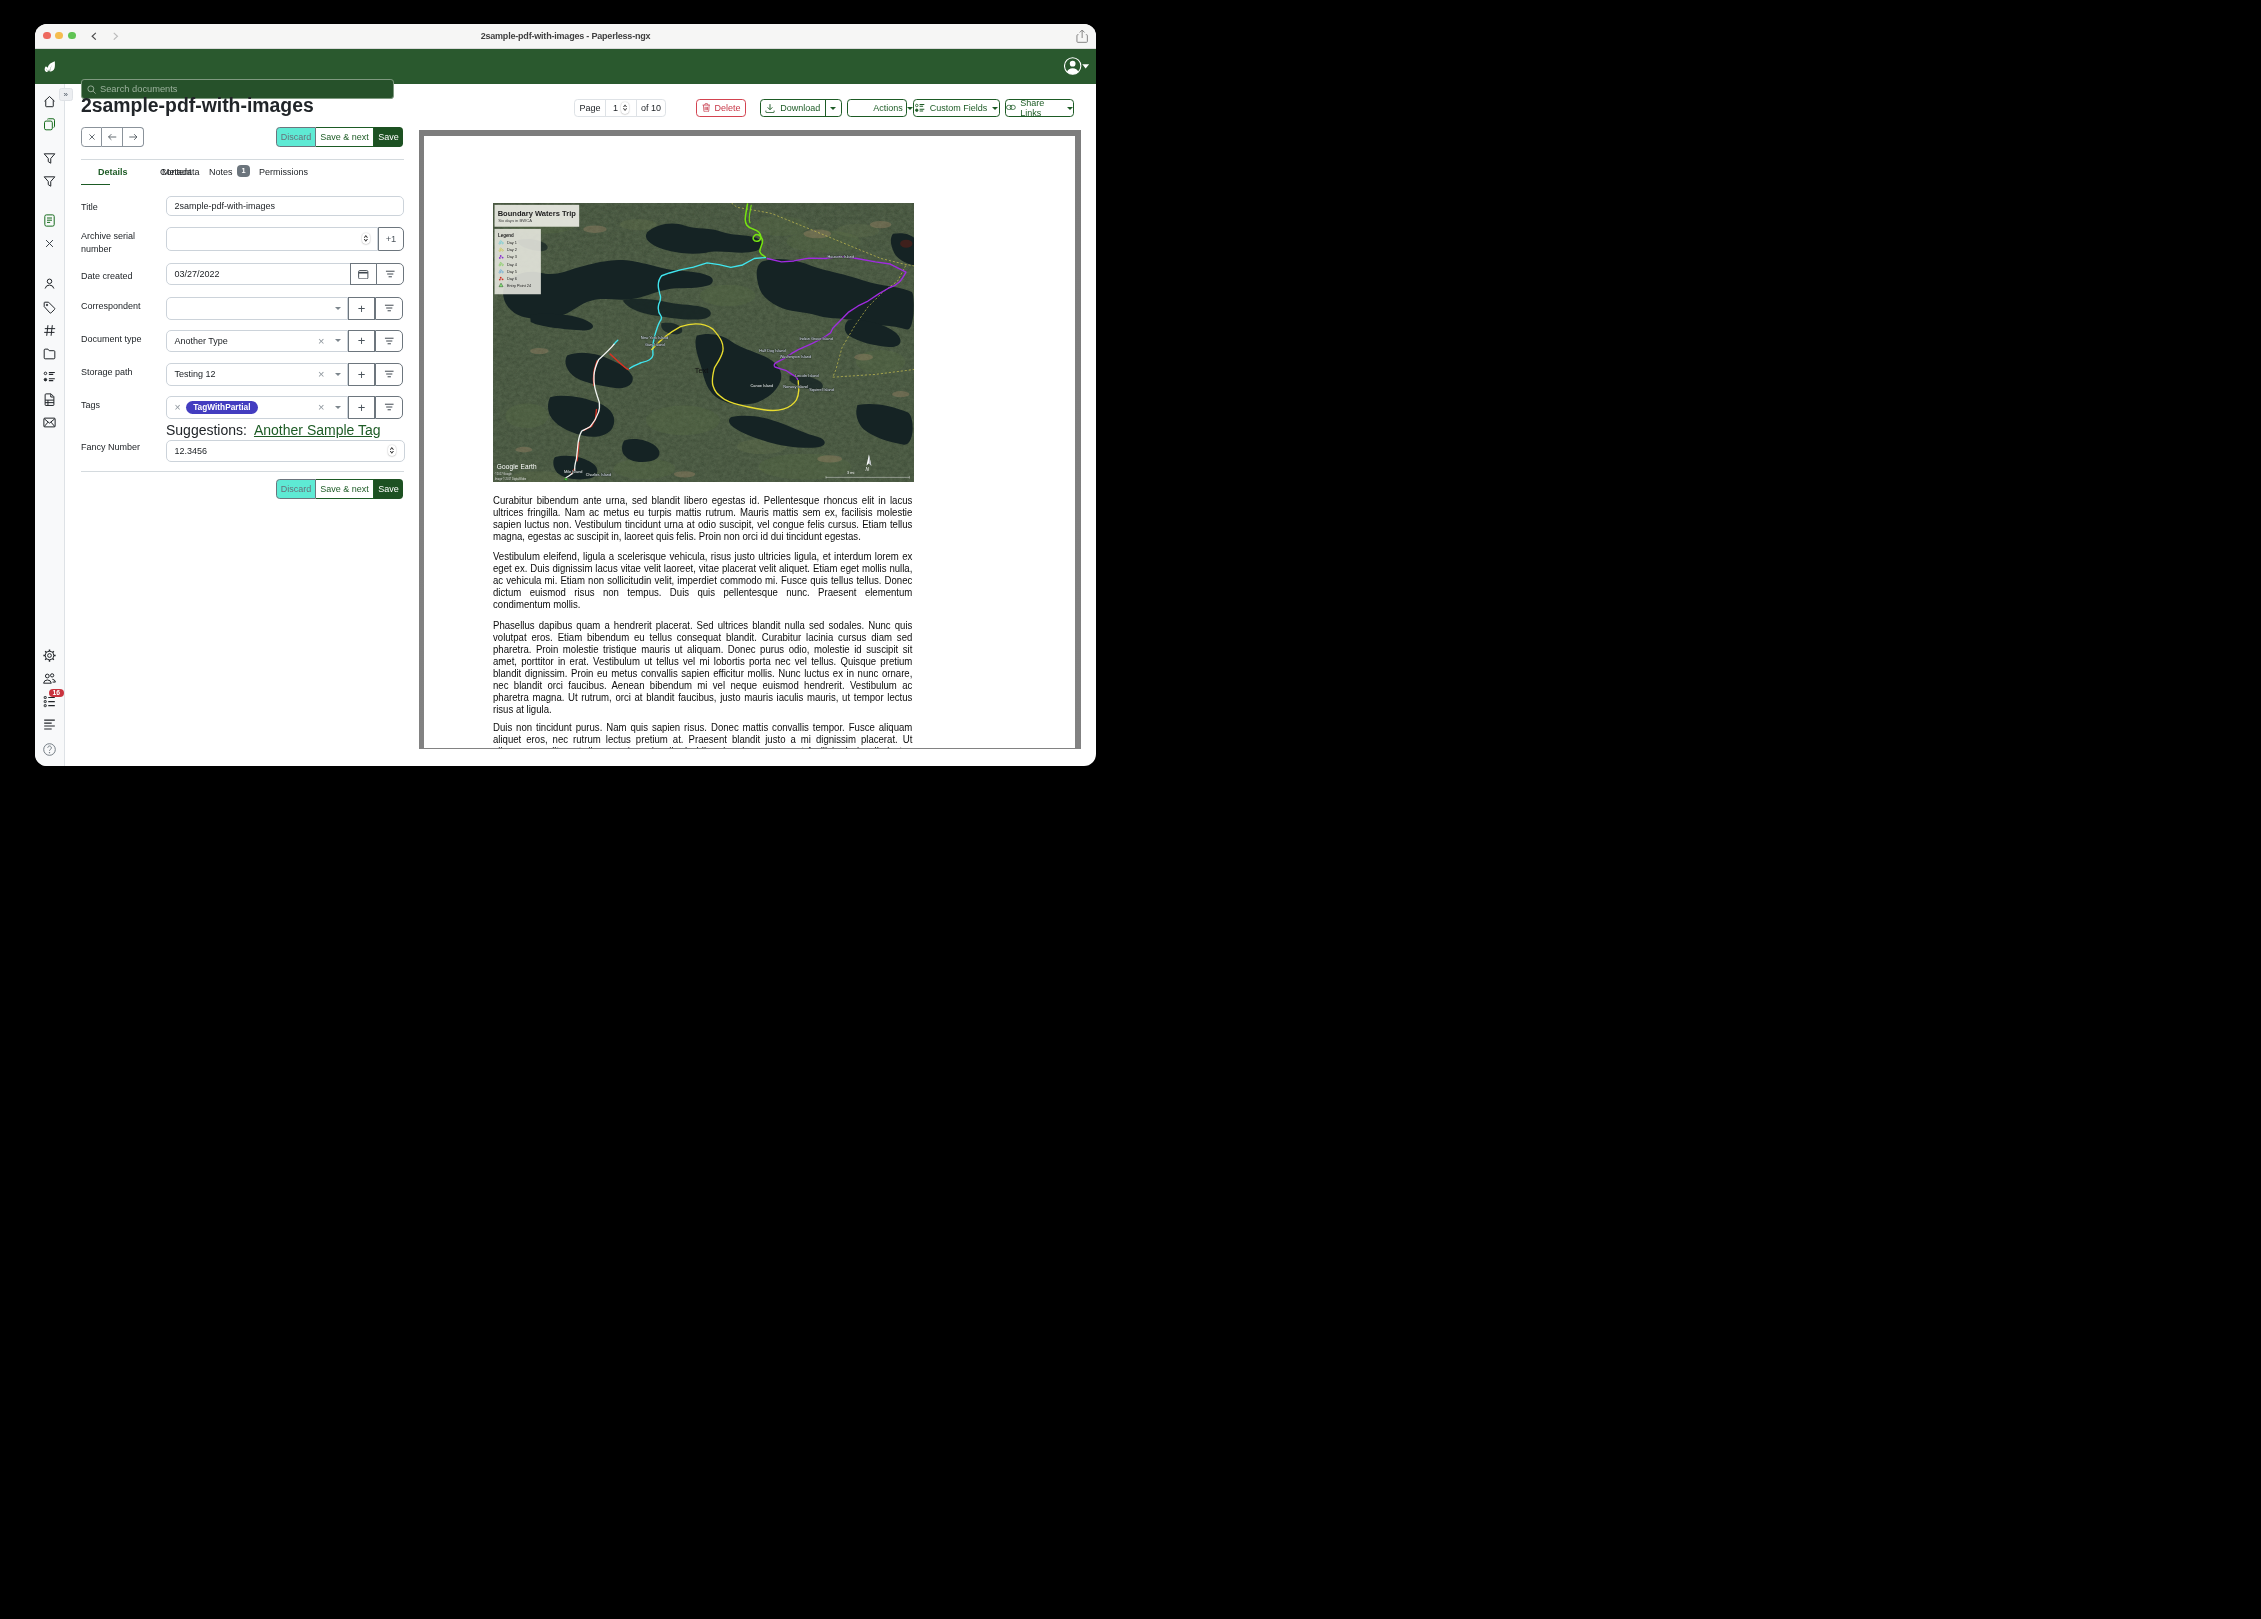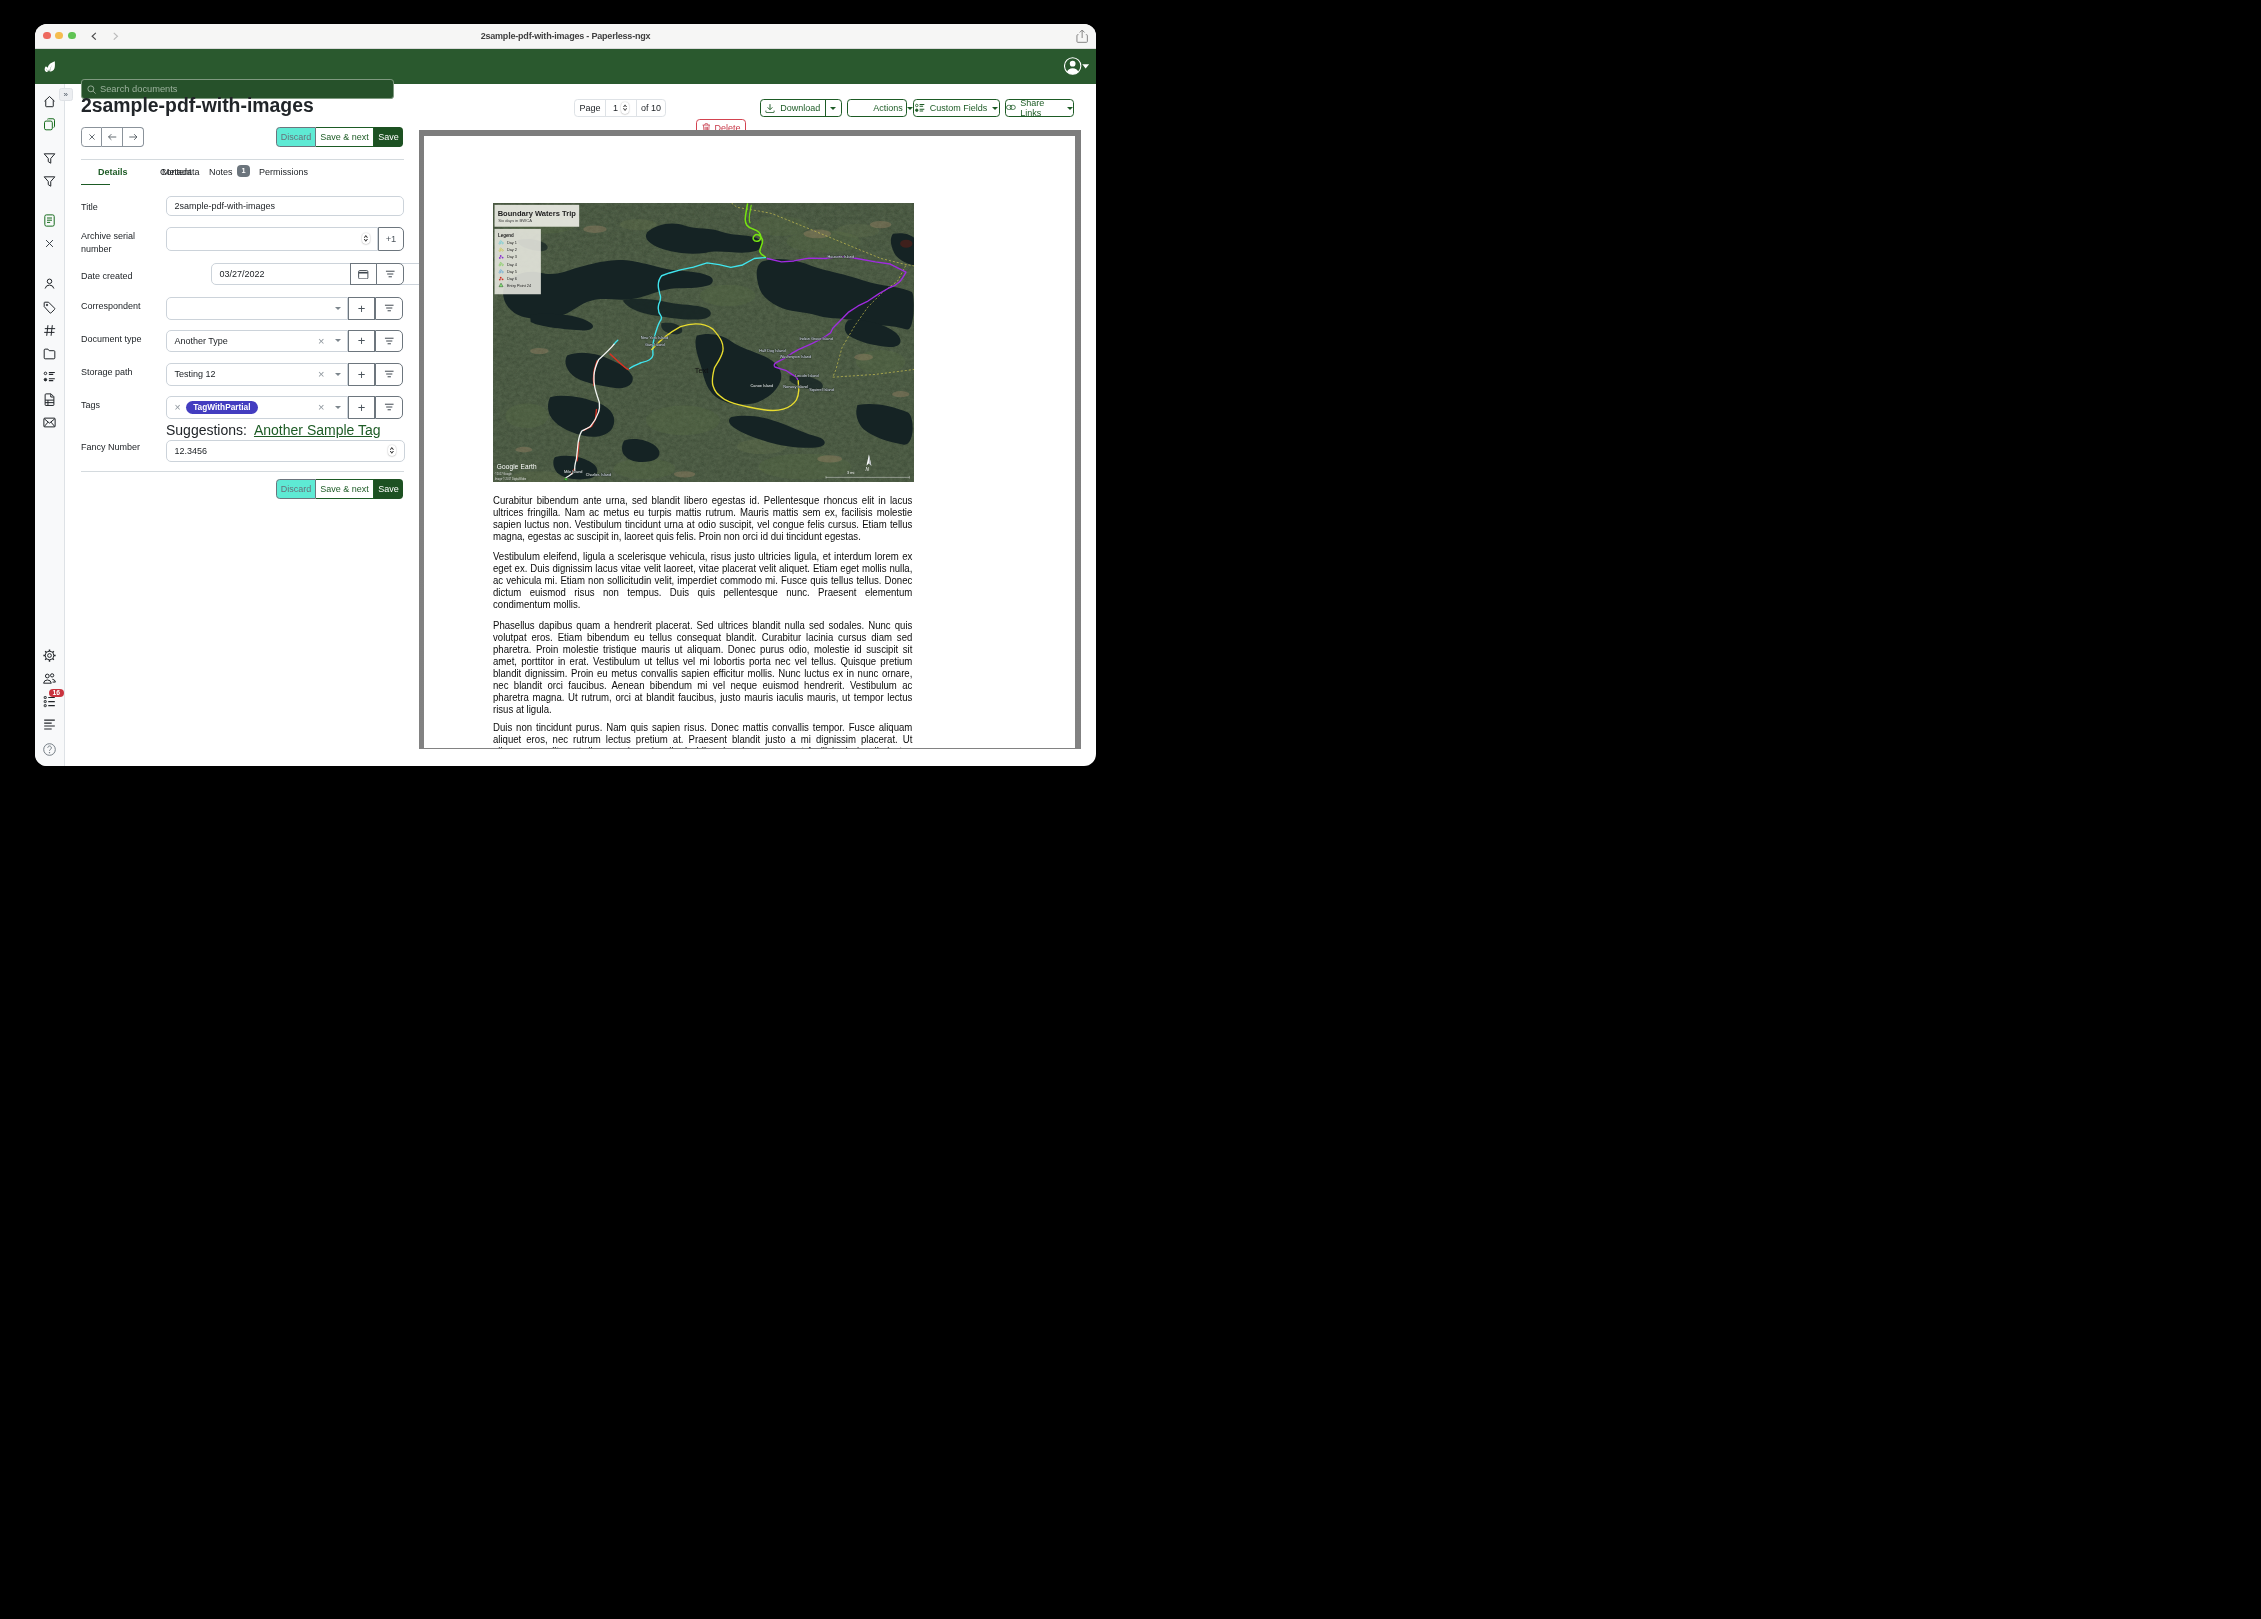--- a/index.html
+++ b/index.html
@@ -185,21 +185,21 @@
   <div id="expandbtn">»</div>
   <div id="badge16">16</div>
 
   <h1>2sample-pdf-with-images</h1>
 
   <div class="ctl" id="pagegrp" style="left:539px; width:92px; border:0.6px solid #dee2e6; color:#212529; display:flex; align-items:center;">
     <div style="width:30px; text-align:center;">Page</div>
     <div style="width:32px; height:100%; border-left:0.6px solid #dee2e6; border-right:0.6px solid #dee2e6; display:flex; align-items:center; justify-content:center; gap:3.1px;">1<span class="spinner" style="position:relative;"></span></div>
     <div style="flex:1; text-align:center;">of 10</div>
   </div>
-  <div class="ctl btn" style="left:661px; width:50px; border:0.6px solid #d34350; color:#c73747;margin-top:20px;">
+  <div class="ctl btn" style="left:661px; width:50px; border:0.6px solid #d34350; color:#c73747;">
     <svg width="8.6" height="9.3" viewBox="0 0 15 16">
         <g fill="none" stroke="#c73747" stroke-width="1.3">
           <path d="M1 3.5 h13 M5 3.5 V2 a1 1 0 0 1 1-1 h3 a1 1 0 0 1 1 1 v1.5 M2.5 3.5 l0.8 10.5 a1.5 1.5 0 0 0 1.5 1.3 h5.4 a1.5 1.5 0 0 0 1.5-1.3 l0.8-10.5"></path>
           <path d="M5.4 6.5 v6 M7.5 6.5 v6 M9.6 6.5 v6"></path>
         </g>
       </svg>Delete
   </div>
   <div class="ctl grn" style="left:725px; width:82px; display:flex;">
     <div class="btn" style="flex:1; border-right:0.6px solid #1d5b25; gap:5px;"><svg width="10" height="10.5" viewBox="0 0 17 17">
           <g fill="none" stroke="#1d5b25" stroke-width="1.6">
@@ -275,21 +275,21 @@
 
     <div class="lbl" style="top:178px;">Title</div>
     <div class="inp" style="top:172px; width:238px; height:20.4px;">2sample-pdf-with-images</div>
 
     <div class="lbl" style="top:206px; width:74px; line-height:13.3px;">Archive serial number</div>
     <div class="inp" style="top:203px; width:212px; height:24px; border-radius:5px 0 0 5px;"></div>
     <span class="spinner" style="left:327px; top:209px;"></span>
     <div class="addon" style="left:343px; top:203px; width:26px; height:24px; border-radius:0 5px 5px 0; font-size:9.3px;">+1</div>
 
     <div class="lbl" style="top:247px;">Date created</div>
-    <div class="inp" style="top:239px; width:212px; height:22.5px; border-radius:5px 0 0 5px;margin-left:45px;">03/27/2022</div>
+    <div class="inp" style="top:239px; width:212px; height:22.5px; border-radius:5px 0 0 5px;">03/27/2022</div>
     <div class="addon" style="left:315px; top:239px; width:27px; height:22.5px;">
       <svg width="10.5" height="10.5" viewBox="0 0 17 17">
           <g fill="none" stroke="#3e464e" stroke-width="1.5">
             <rect x="1" y="2.5" width="15" height="13.5" rx="1.8"></rect>
             <path d="M1.2 6 h14.6" stroke-width="2.6"></path>
           </g>
         </svg>
     </div>
     <div class="addon" style="left:341px; top:239px; width:27.5px; height:22.5px; border-radius:0 5px 5px 0;">
       <svg width="10.5" height="8" viewBox="0 0 17 13">

